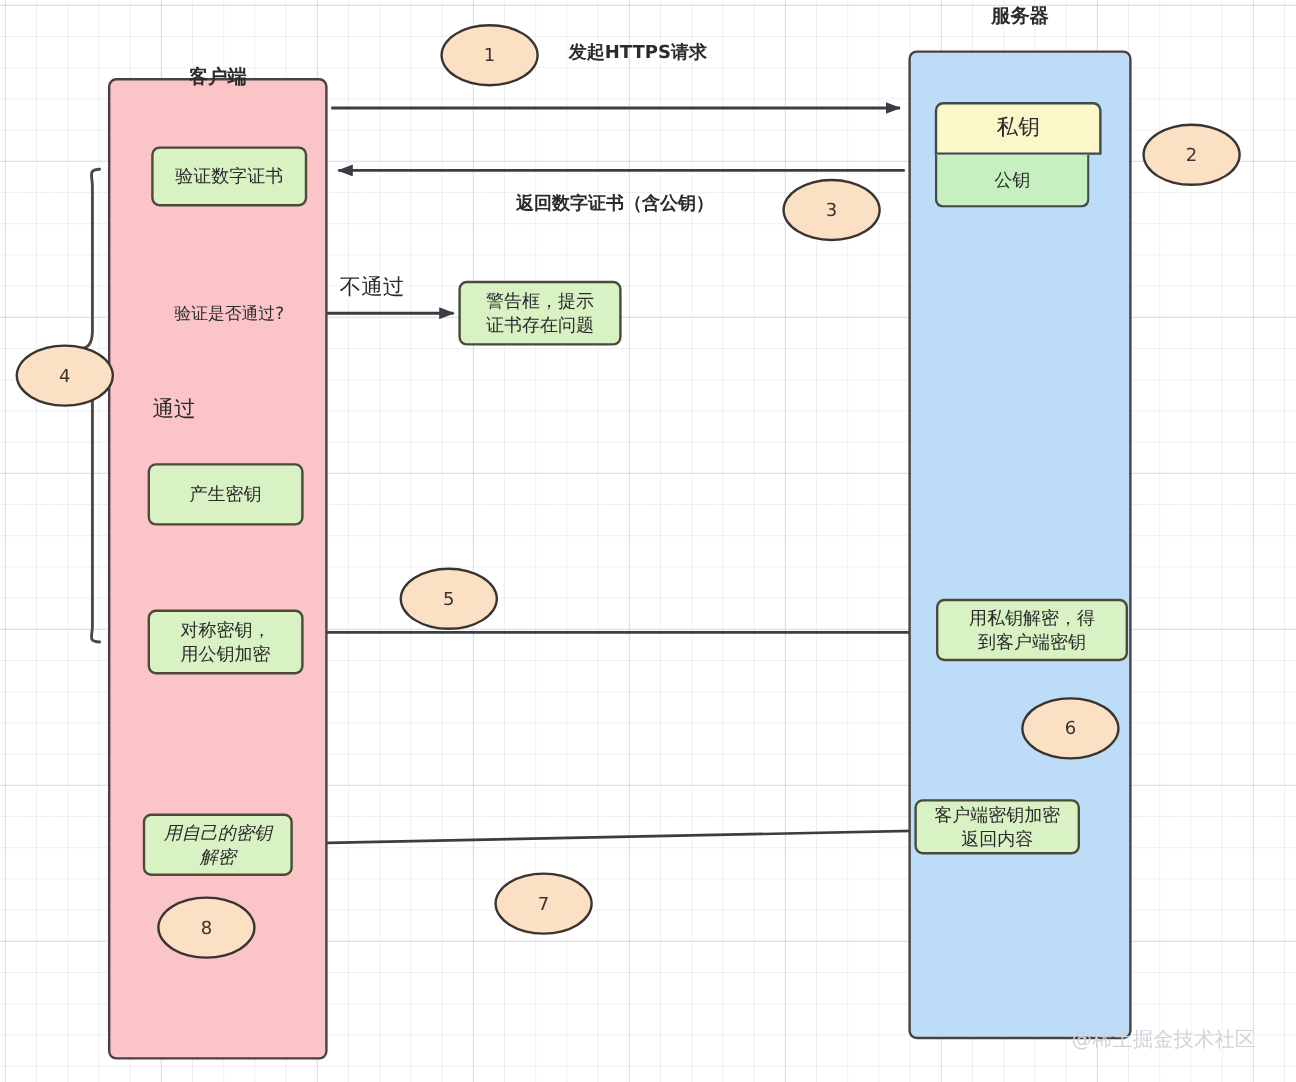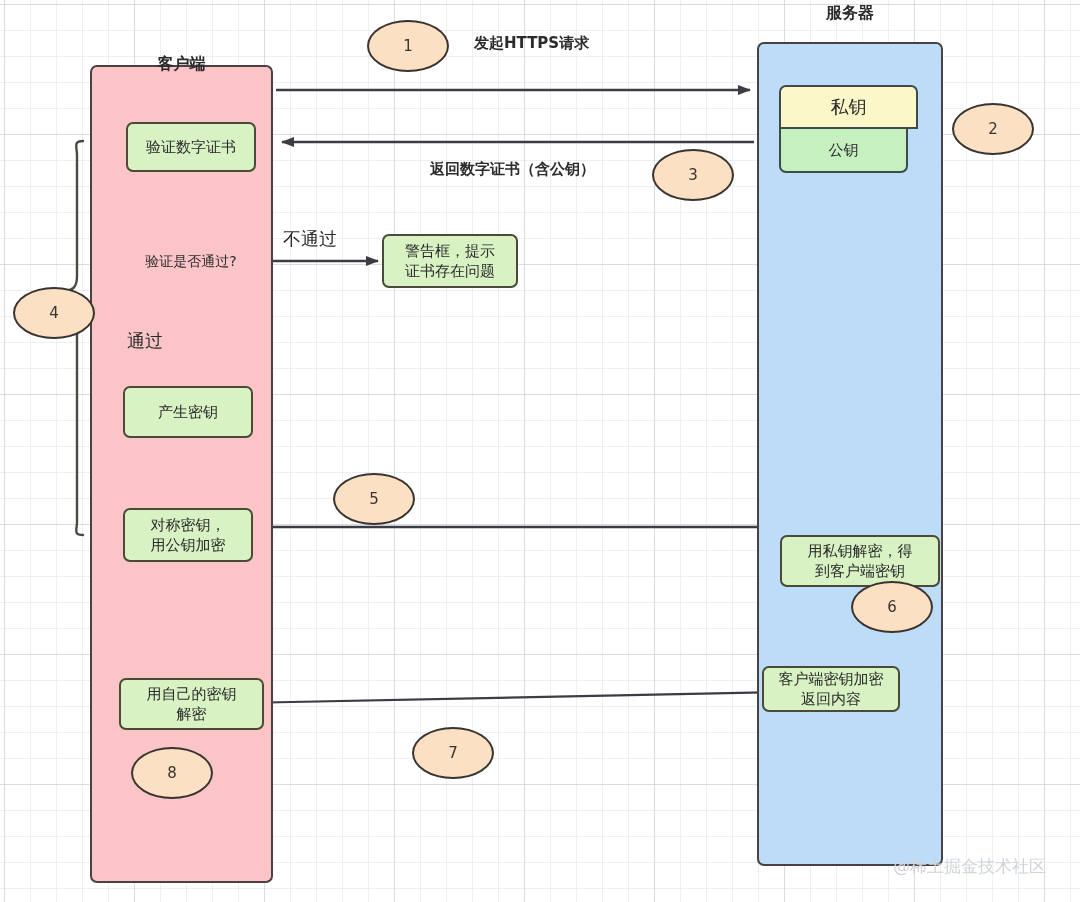--- a/index.html
+++ b/index.html
@@ -177,30 +177,30 @@
 
   <div class="diamond-wrap" style="left:118px; top:214px; width:146px; height:96px;">
     <div class="diamond-label">验证是否通过?</div>
   </div>
 
   <div class="node proc" style="left:123px; top:386px; width:130px; height:52px;">产生密钥</div>
 
   <div class="node proc" style="left:123px; top:508px; width:130px; height:54px;">对称密钥，
 用公钥加密</div>
 
-  <div class="node proc" style="left:119px; top:678px; width:145px; height:52px;">用自己的密钥
+  <div class="node proc" style="left:119px; top:678px; width:125px; height:52px;font-style:italic;">用自己的密钥
 解密</div>
 
   <div class="node proc" style="left:382px; top:234px; width:136px; height:54px;">警告框，提示
 证书存在问题</div>
 
   <div class="node key-private" style="left:779px; top:85px; width:139px; height:44px;">私钥</div>
   <div class="node key-public" style="left:779px; top:129px; width:129px; height:44px;">公钥</div>
 
-  <div class="node proc" style="left:780px; top:499px; width:160px; height:52px;margin-top:36px;">用私钥解密，得
+  <div class="node proc" style="left:780px; top:499px; width:160px; height:52px;">用私钥解密，得
 到客户端密钥</div>
 
   <div class="node proc" style="left:762px; top:666px; width:138px; height:46px;">客户端密钥加密
 返回内容</div>
 
   <div class="edge-label" style="left:474px; top:34px;">发起HTTPS请求</div>
   <div class="edge-label" style="left:430px; top:160px;">返回数字证书（含公钥）</div>
   <div class="edge-label thin" style="left:283px; top:227px;">不通过</div>
   <div class="edge-label thin" style="left:127px; top:329px;">通过</div>
 

